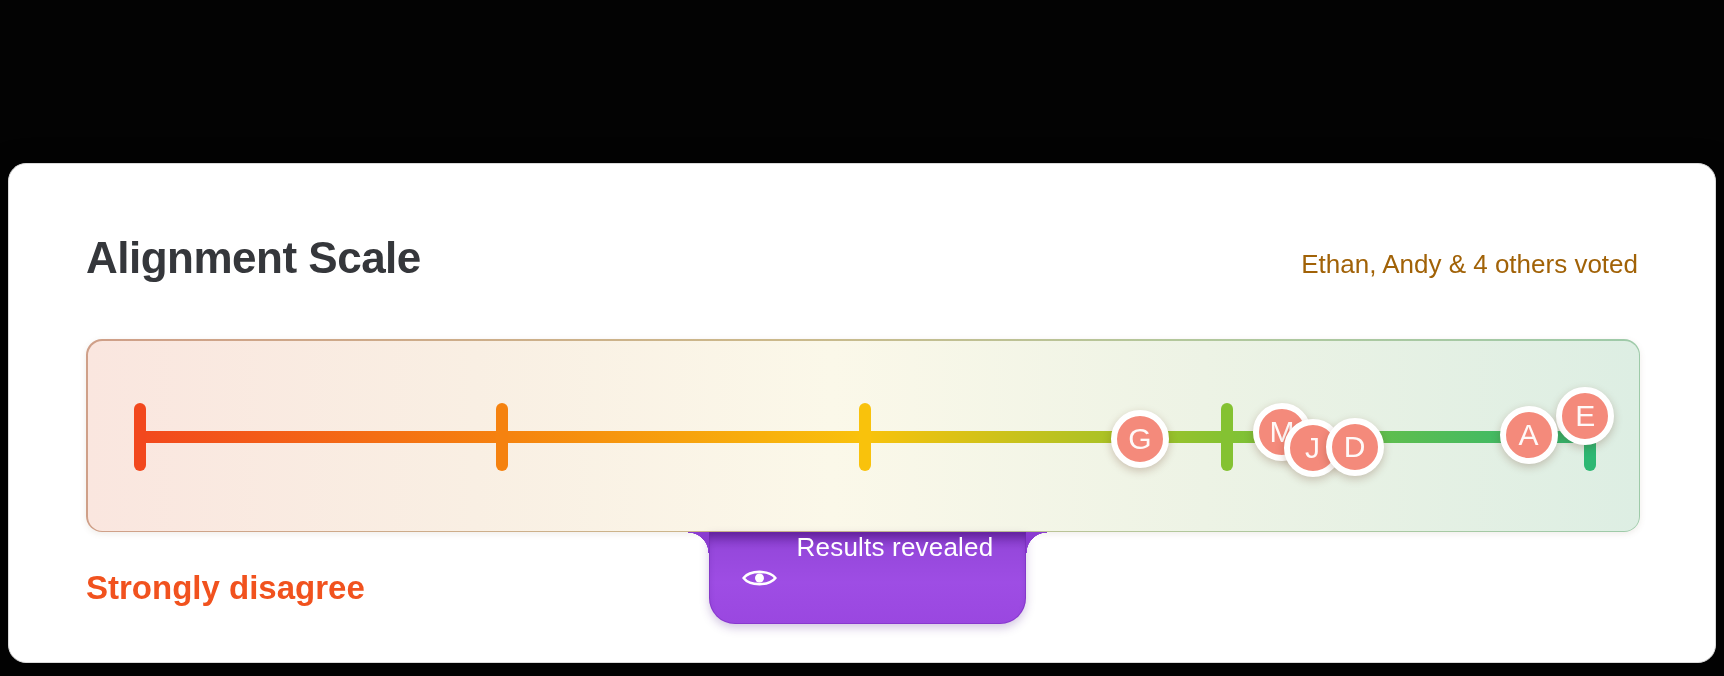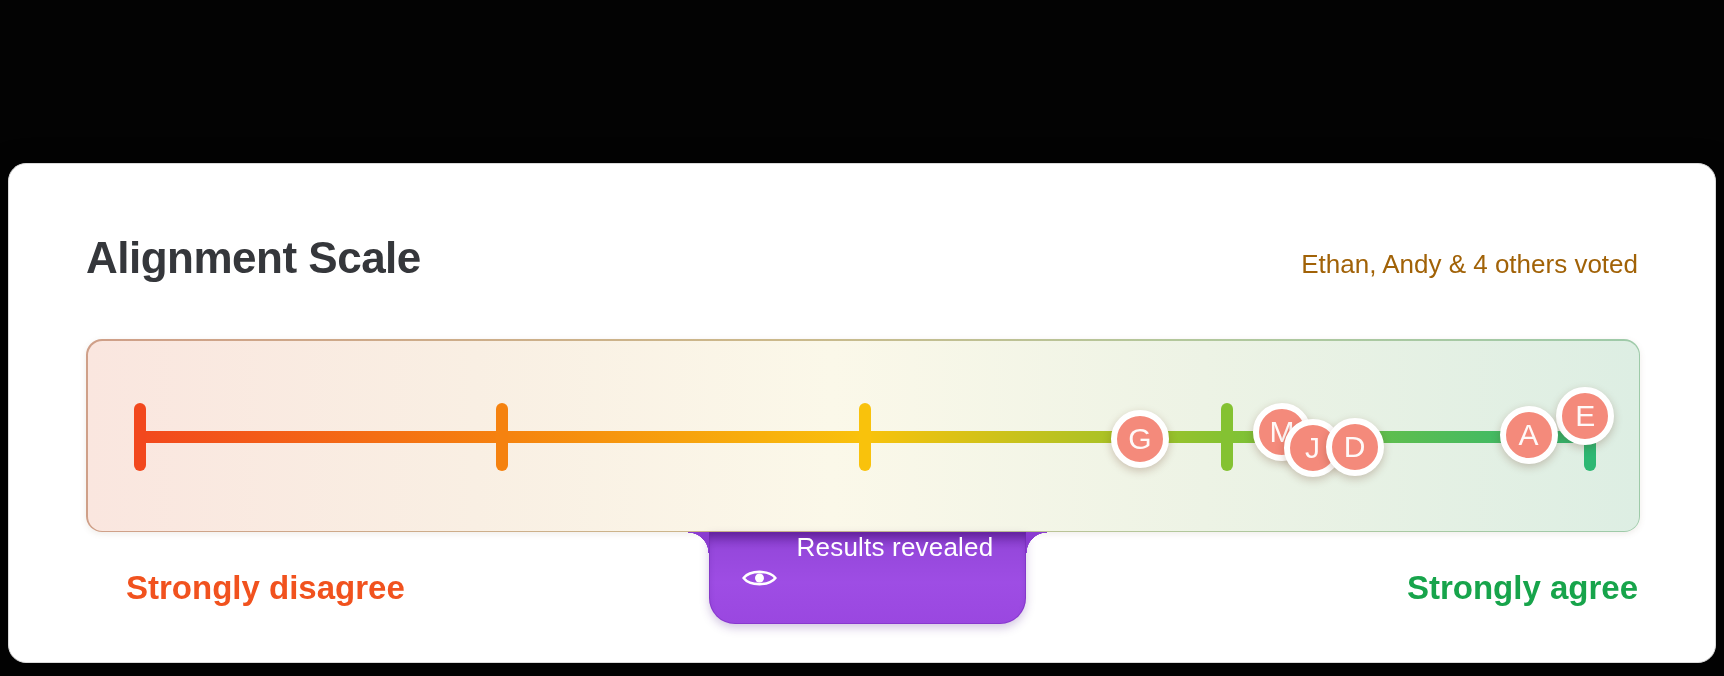--- a/index.html
+++ b/index.html
@@ -69,21 +69,21 @@
   }
   .badge::after{
     right:-21px;
     background:radial-gradient(circle at 100% 100%,rgba(0,0,0,0) 20px,#8a3bd0 20.5px);
   }
   .badge-label{
     font-size:26px;font-weight:500;color:#ffffff;letter-spacing:.2px;
   }
   .eye{display:flex;align-items:center;}
   .foot-label{
-    position:absolute;top:406px;font-size:33px;font-weight:700;line-height:1.1;margin-left:40px;
+    position:absolute;top:406px;font-size:33px;font-weight:700;line-height:1.1;
   }
   .foot-left{left:77px;color:var(--left-label-color,#f1521e);}
   .foot-right{right:77px;color:var(--right-label-color,#17a44b);}
 </style>
 </head>
 <body>
 
 <div class="stage">
   <div class="card">
 
@@ -125,16 +125,15 @@
       <span class="eye">
         <svg width="35" height="22" viewBox="0 0 36 22">
           <path d="M1.6 11 C 8 2.6, 28 2.6, 34.4 11 C 28 19.4, 8 19.4, 1.6 11 Z" fill="none" stroke="#ffffff" stroke-width="2.6" stroke-linejoin="round"></path>
           <circle cx="18" cy="11" r="4.6" fill="#ffffff"></circle>
         </svg>
       </span>
       <span class="badge-label">Results revealed</span>
     </div>
 
     <div class="foot-label foot-left">Strongly disagree</div>
-    <div class="foot-label foot-right">Strongly agree</div>
 
   </div>
 </div>
 
 </body></html>

